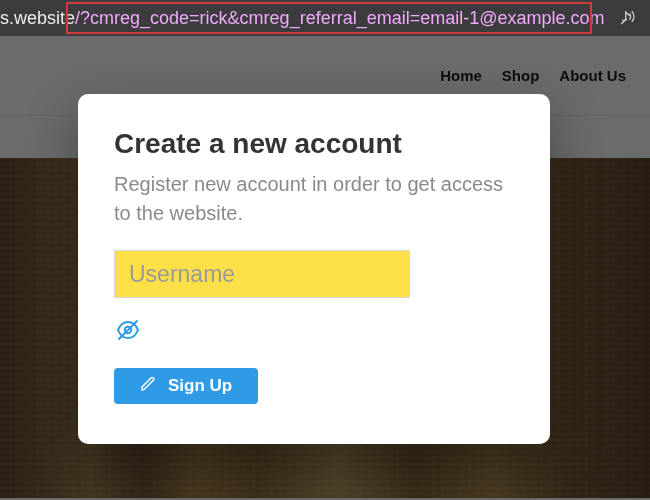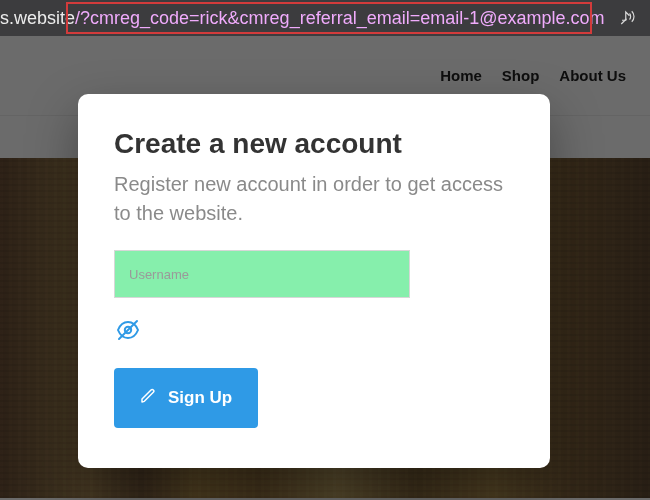--- a/index.html
+++ b/index.html
@@ -116,38 +116,38 @@
     display: flex;
     align-items: center;
     gap: 14px;
     margin-bottom: 18px;
   }
   .text-input {
     width: 296px;
     height: 48px;
     border: 1px solid #d7d7d7;
     padding: 0 14px;
-    font-size: 13px;
+    font-size: 23px;
     color: #333;
-    background: #86efac;
+    background: #fde047;
     outline: none;
     font-family: inherit;
   }
   .text-input::placeholder { color: #9a9a9a; }
   .eye-btn {
     width: 28px; height: 28px;
     display: flex; align-items: center; justify-content: center;
     color: #2f9ae6;
     cursor: pointer;
     background: none; border: none; padding: 0;
   }
   .eye-btn svg { width: 24px; height: 24px; }
   .signup-btn {
     margin-top: 6px;
-    height: 60px;
+    height: 36px;
     padding: 0 26px;
     background: #2f9ae6;
     color: #fff;
     border: none;
     border-radius: 4px;
     font-size: 17px;
     font-weight: 700;
     display: inline-flex;
     align-items: center;
     gap: 12px;

